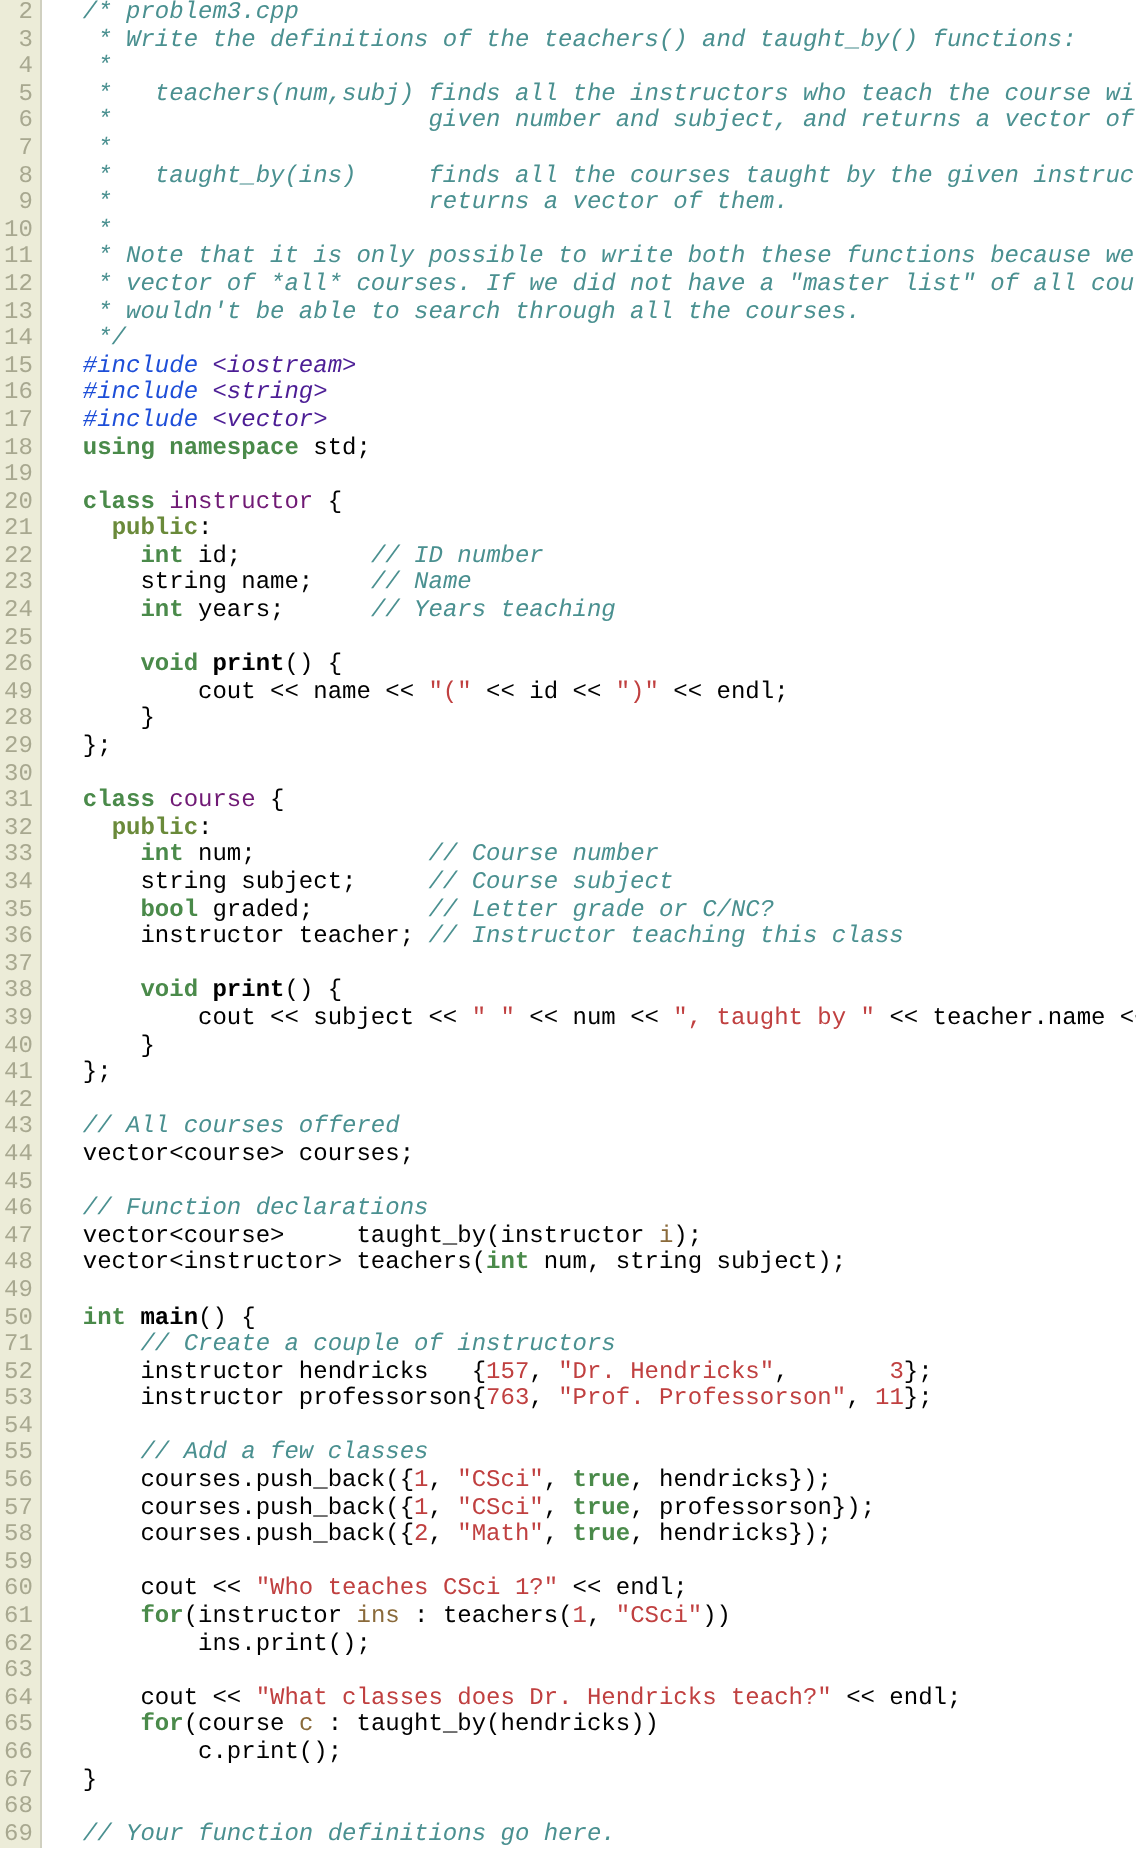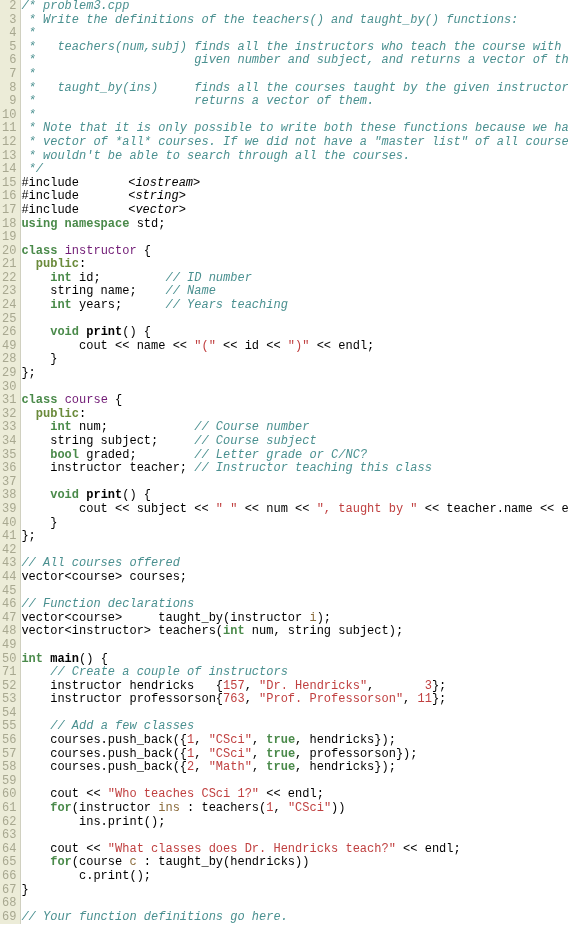--- a/index.html
+++ b/index.html
@@ -17,28 +17,28 @@
   text-align: right;
   padding: 0 4px 0 2px;
   user-select: none;
   min-width: 18px;
   border-right: 1px solid #d0d0c0;
 }
 .gutter .ln { height: 13.6px; }
 .code {
   flex: 1;
   background: #ffffff;
-  padding-left: 0;
+  padding-left: 20px;
   white-space: pre;
   overflow: hidden;
 }
 .code .line { height: 13.6px; }
 .c-comment { color: #4a9090; font-style: italic; }
-.c-preproc { color: #000000; }
-.c-string-inc { color: #000000; font-style: italic; margin-left: 42px; }
+.c-preproc { color: #1d4ed8; font-style: italic; }
+.c-string-inc { color: #4c1d95; font-style: italic; }
 .c-keyword { color: #4a8a4a; font-weight: bold; }
 .c-type { color: #701a75; }
 .c-modifier { color: #6a8a3a; font-weight: bold; margin-top: 32px; }
 .c-func { color: #000000; font-weight: bold; margin-top: 20px; }
 .c-string { color: #c04040; }
 .c-number { color: #c04040; }
 .c-ident { color: #000000; }
 .c-var { color: #8a6a3a; }
 </style>
 </head>

